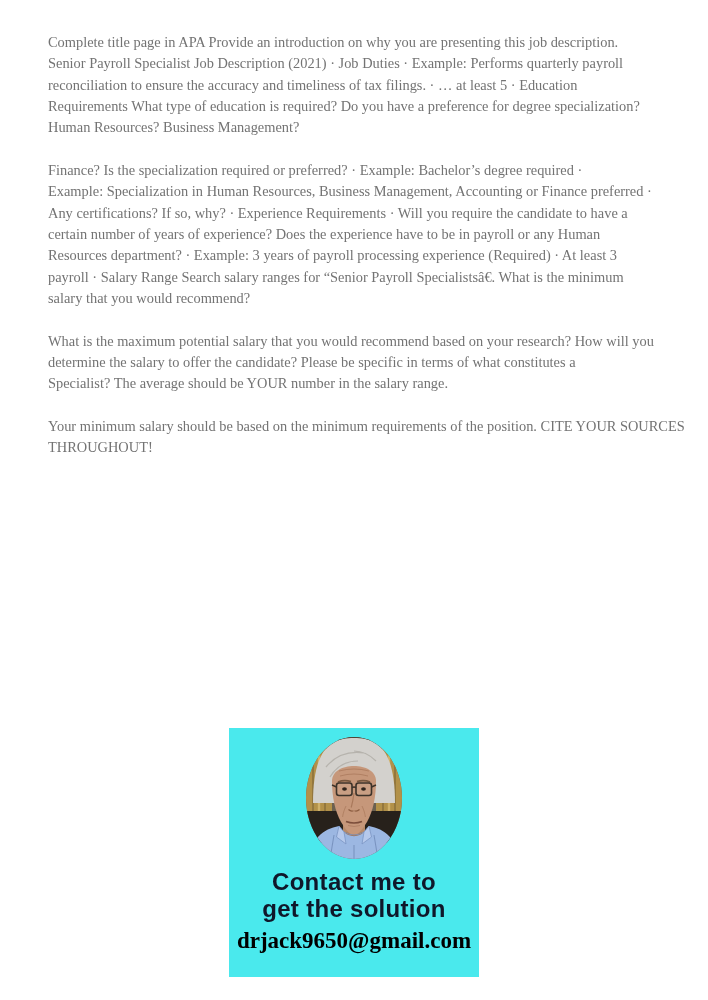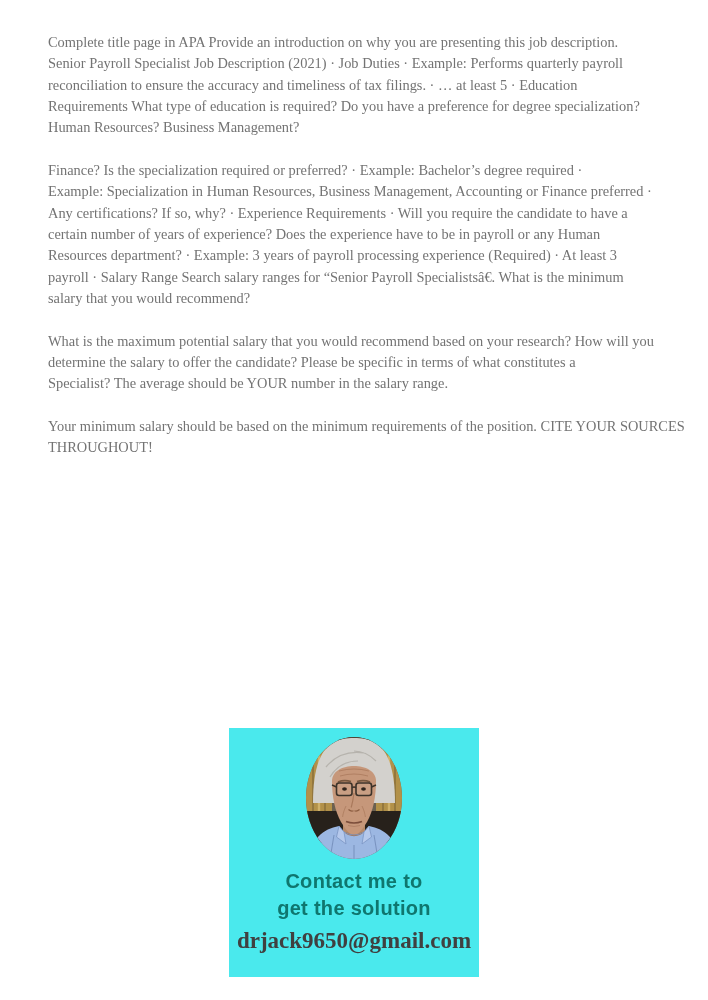--- a/index.html
+++ b/index.html
@@ -34,32 +34,32 @@
     text-align: center;
   }
   .photo-wrap {
     margin: 9px auto 0;
     width: 96px;
     height: 122px;
   }
   .promo-heading {
     font-family: "Liberation Sans", sans-serif;
     font-weight: 700;
-    font-size: 20px;
+    font-size: 24px;
     line-height: 27px;
-    color: #0f766e;
+    color: #0f172a;
     letter-spacing: 0.3px;
   }
   .promo-heading.first { margin-top: 9px; }
   .promo-email {
     font-family: "Liberation Serif", serif;
     font-weight: 700;
     font-size: 23px;
     line-height: 27px;
-    color: #404040;
+    color: #000000;
     margin-top: 5px;
   }
 </style>
 </head>
 <body>
 
 <div class="doc">
   <div class="para">
     <div class="line">Complete title page in APA Provide an introduction on why you are presenting this job description.</div>
     <div class="line">Senior Payroll Specialist Job Description (2021) · Job Duties · Example: Performs quarterly payroll</div>

